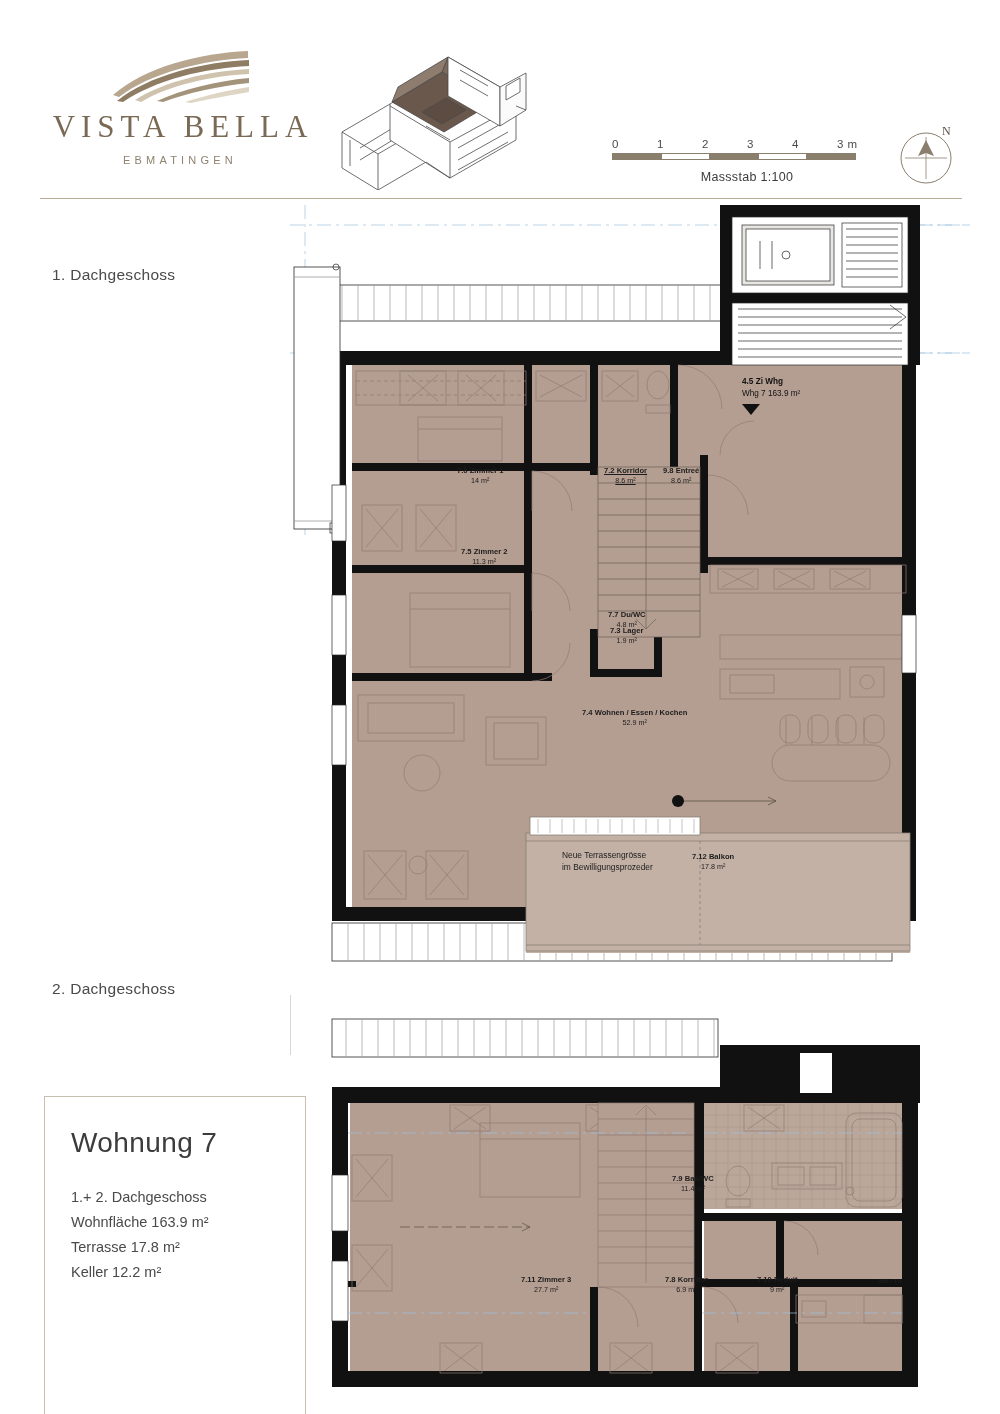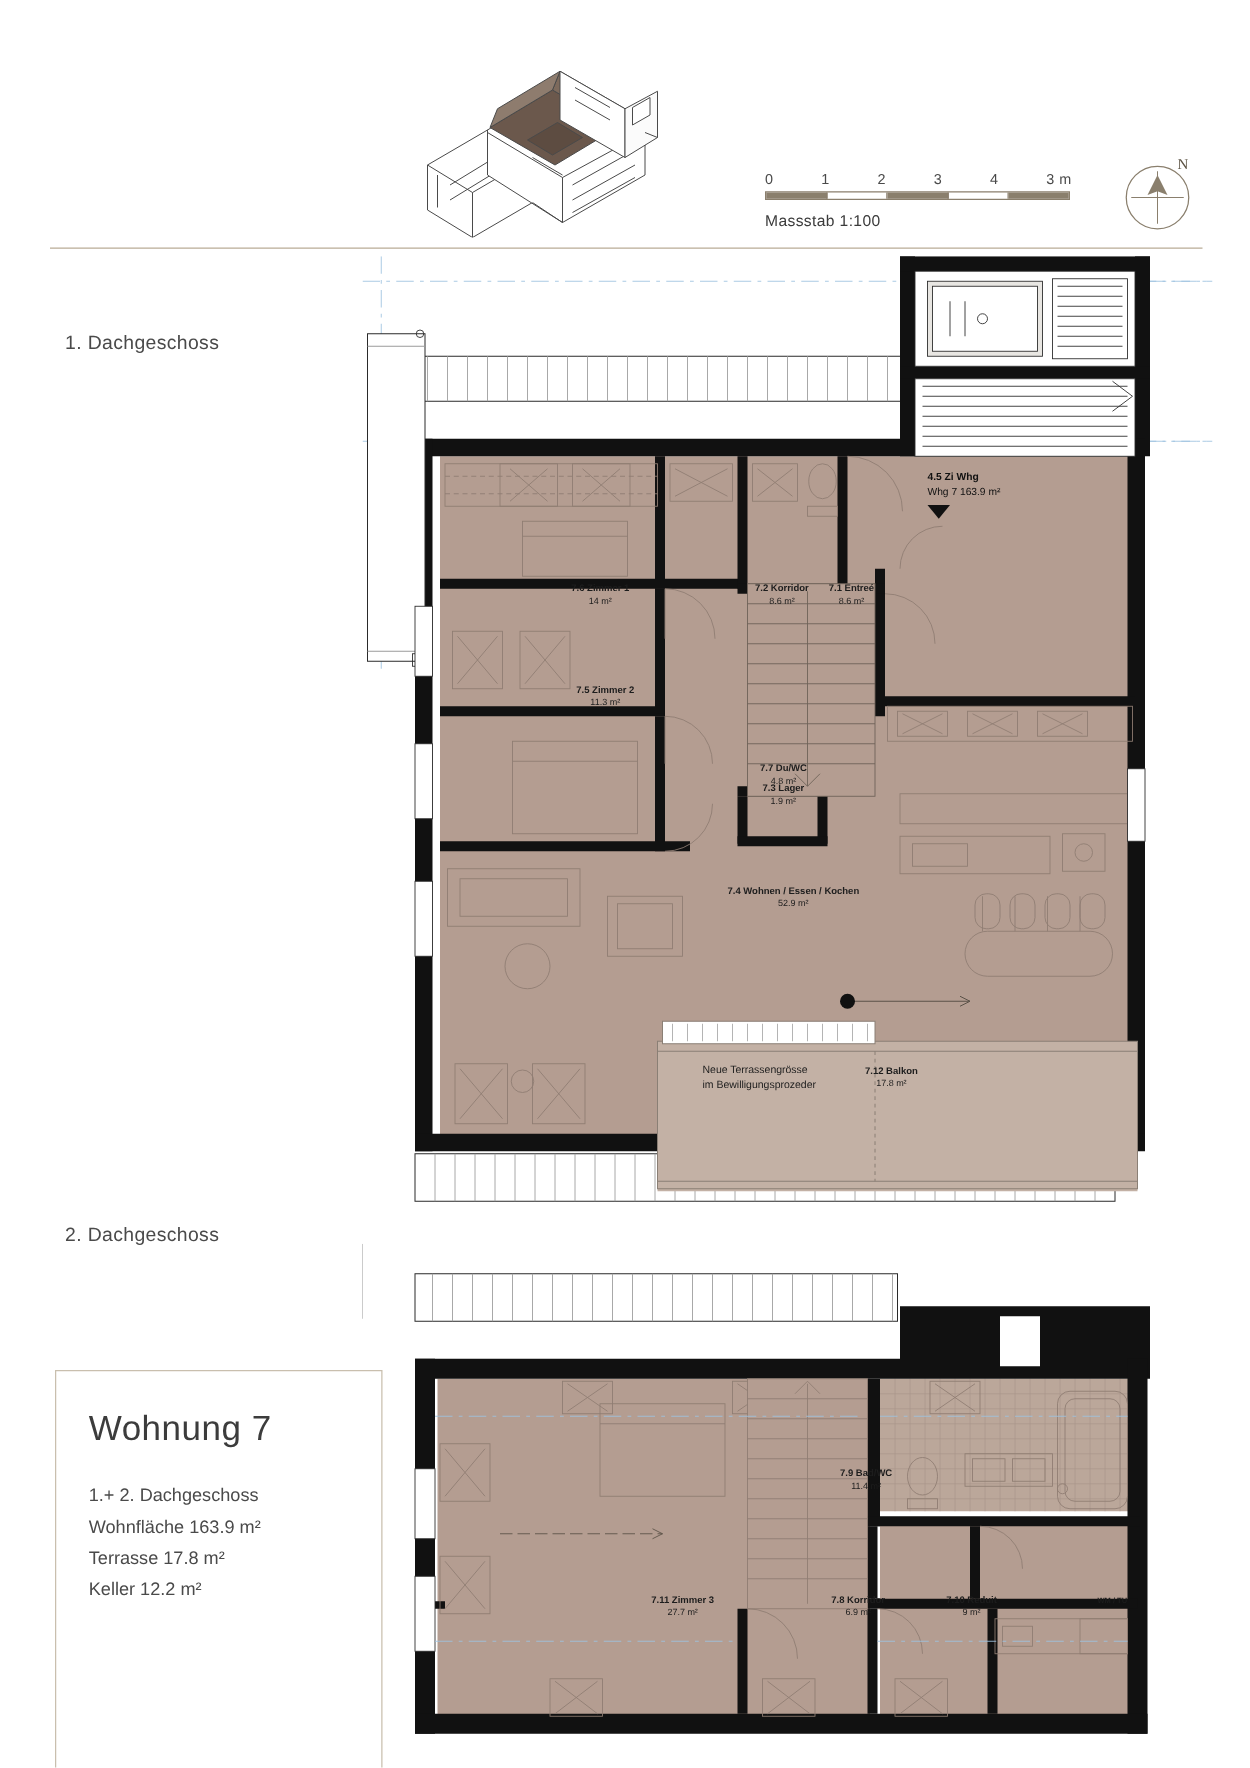--- a/index.html
+++ b/index.html
@@ -87,20 +87,21 @@
     flex: 1;
     border-right: 1px solid #8a7f6d;
   }
   .scale-bar i:last-child { border-right: none; }
   .scale-bar i.dark { background: #8a7f6d; }
   .scale-caption {
     margin-top: 10px;
     font-size: 12.5px;
     color: #3b3b3b;
     letter-spacing: .3px;
+    text-align: center;
   }
 
   .compass {
     position: absolute;
     left: 890px;
     top: 118px;
     width: 72px;
     height: 72px;
   }
 
@@ -196,20 +197,33 @@
     color: #1d1d1d;
     line-height: 1.4;
     white-space: nowrap;
   }
 </style>
 </head>
 <body>
 
 <div class="page">
 
+  <div class="logo-block">
+    <div class="logo-mark">
+      <svg width="150" height="58" viewBox="0 0 150 58">
+        <path d="M8 50 C40 22 95 8 143 6 L143 13 C98 15 45 28 14 52 Z" fill="#b8a78e"></path>
+        <path d="M12 56 C44 30 98 17 144 15 L144 21 C100 23 50 35 18 57 Z" fill="#8e7d63"></path>
+        <path d="M30 55 C60 36 104 26 144 24 L144 29 C106 31 64 40 36 57 Z" fill="#cfc3ae"></path>
+        <path d="M52 56 C78 44 112 36 144 33 L144 38 C114 41 82 48 58 57 Z" fill="#a3937a"></path>
+        <path d="M80 57 C102 50 124 45 144 42 L144 47 C126 50 104 54 86 58 Z" fill="#ded5c4"></path>
+      </svg>
+    </div>
+    <div class="logo-title">VISTA BELLA</div>
+    <div class="logo-sub">EBMATINGEN</div>
+  </div>
 
   <div class="iso-block">
     <svg width="250" height="150" viewBox="0 0 250 150">
       <g stroke="#4a4a4a" stroke-width="0.8" fill="none">
 
         <path d="M12 92 L60 64 L96 86 L96 122 L48 150 L12 128 Z" fill="#ffffff"></path>
         <path d="M48 150 L48 114 L12 92"></path>
         <path d="M48 114 L96 86"></path>
         <path d="M20 100 L20 126"></path>
         <path d="M30 108 L66 86"></path>
@@ -544,26 +558,26 @@
   </div>
 
   <div class="rl ctr" style="left:608px; top:610px;">
     <b>7.7 Du/WC</b>
     <span>4.8 m²</span>
   </div>
   <div class="rl ctr" style="left:457px; top:466px;">
     <b>7.6 Zimmer 1</b>
     <span>14 m²</span>
   </div>
-  <div class="rl ctr" style="left:604px; top:466px;">
+  <div class="rl ctr" style="left:604px; top:466px;text-decoration:underline;">
     <b>7.2 Korridor</b>
     <span>8.6 m²</span>
   </div>
   <div class="rl ctr" style="left:663px; top:466px;">
-    <b>7.1 Entreé</b>
+    <b>9.8 Entreé</b>
     <span>8.6 m²</span>
   </div>
   <div class="rl ctr" style="left:461px; top:547px;">
     <b>7.5 Zimmer 2</b>
     <span>11.3 m²</span>
   </div>
   <div class="rl ctr" style="left:610px; top:626px;">
     <b>7.3 Lager</b>
     <span>1.9 m²</span>
   </div>

